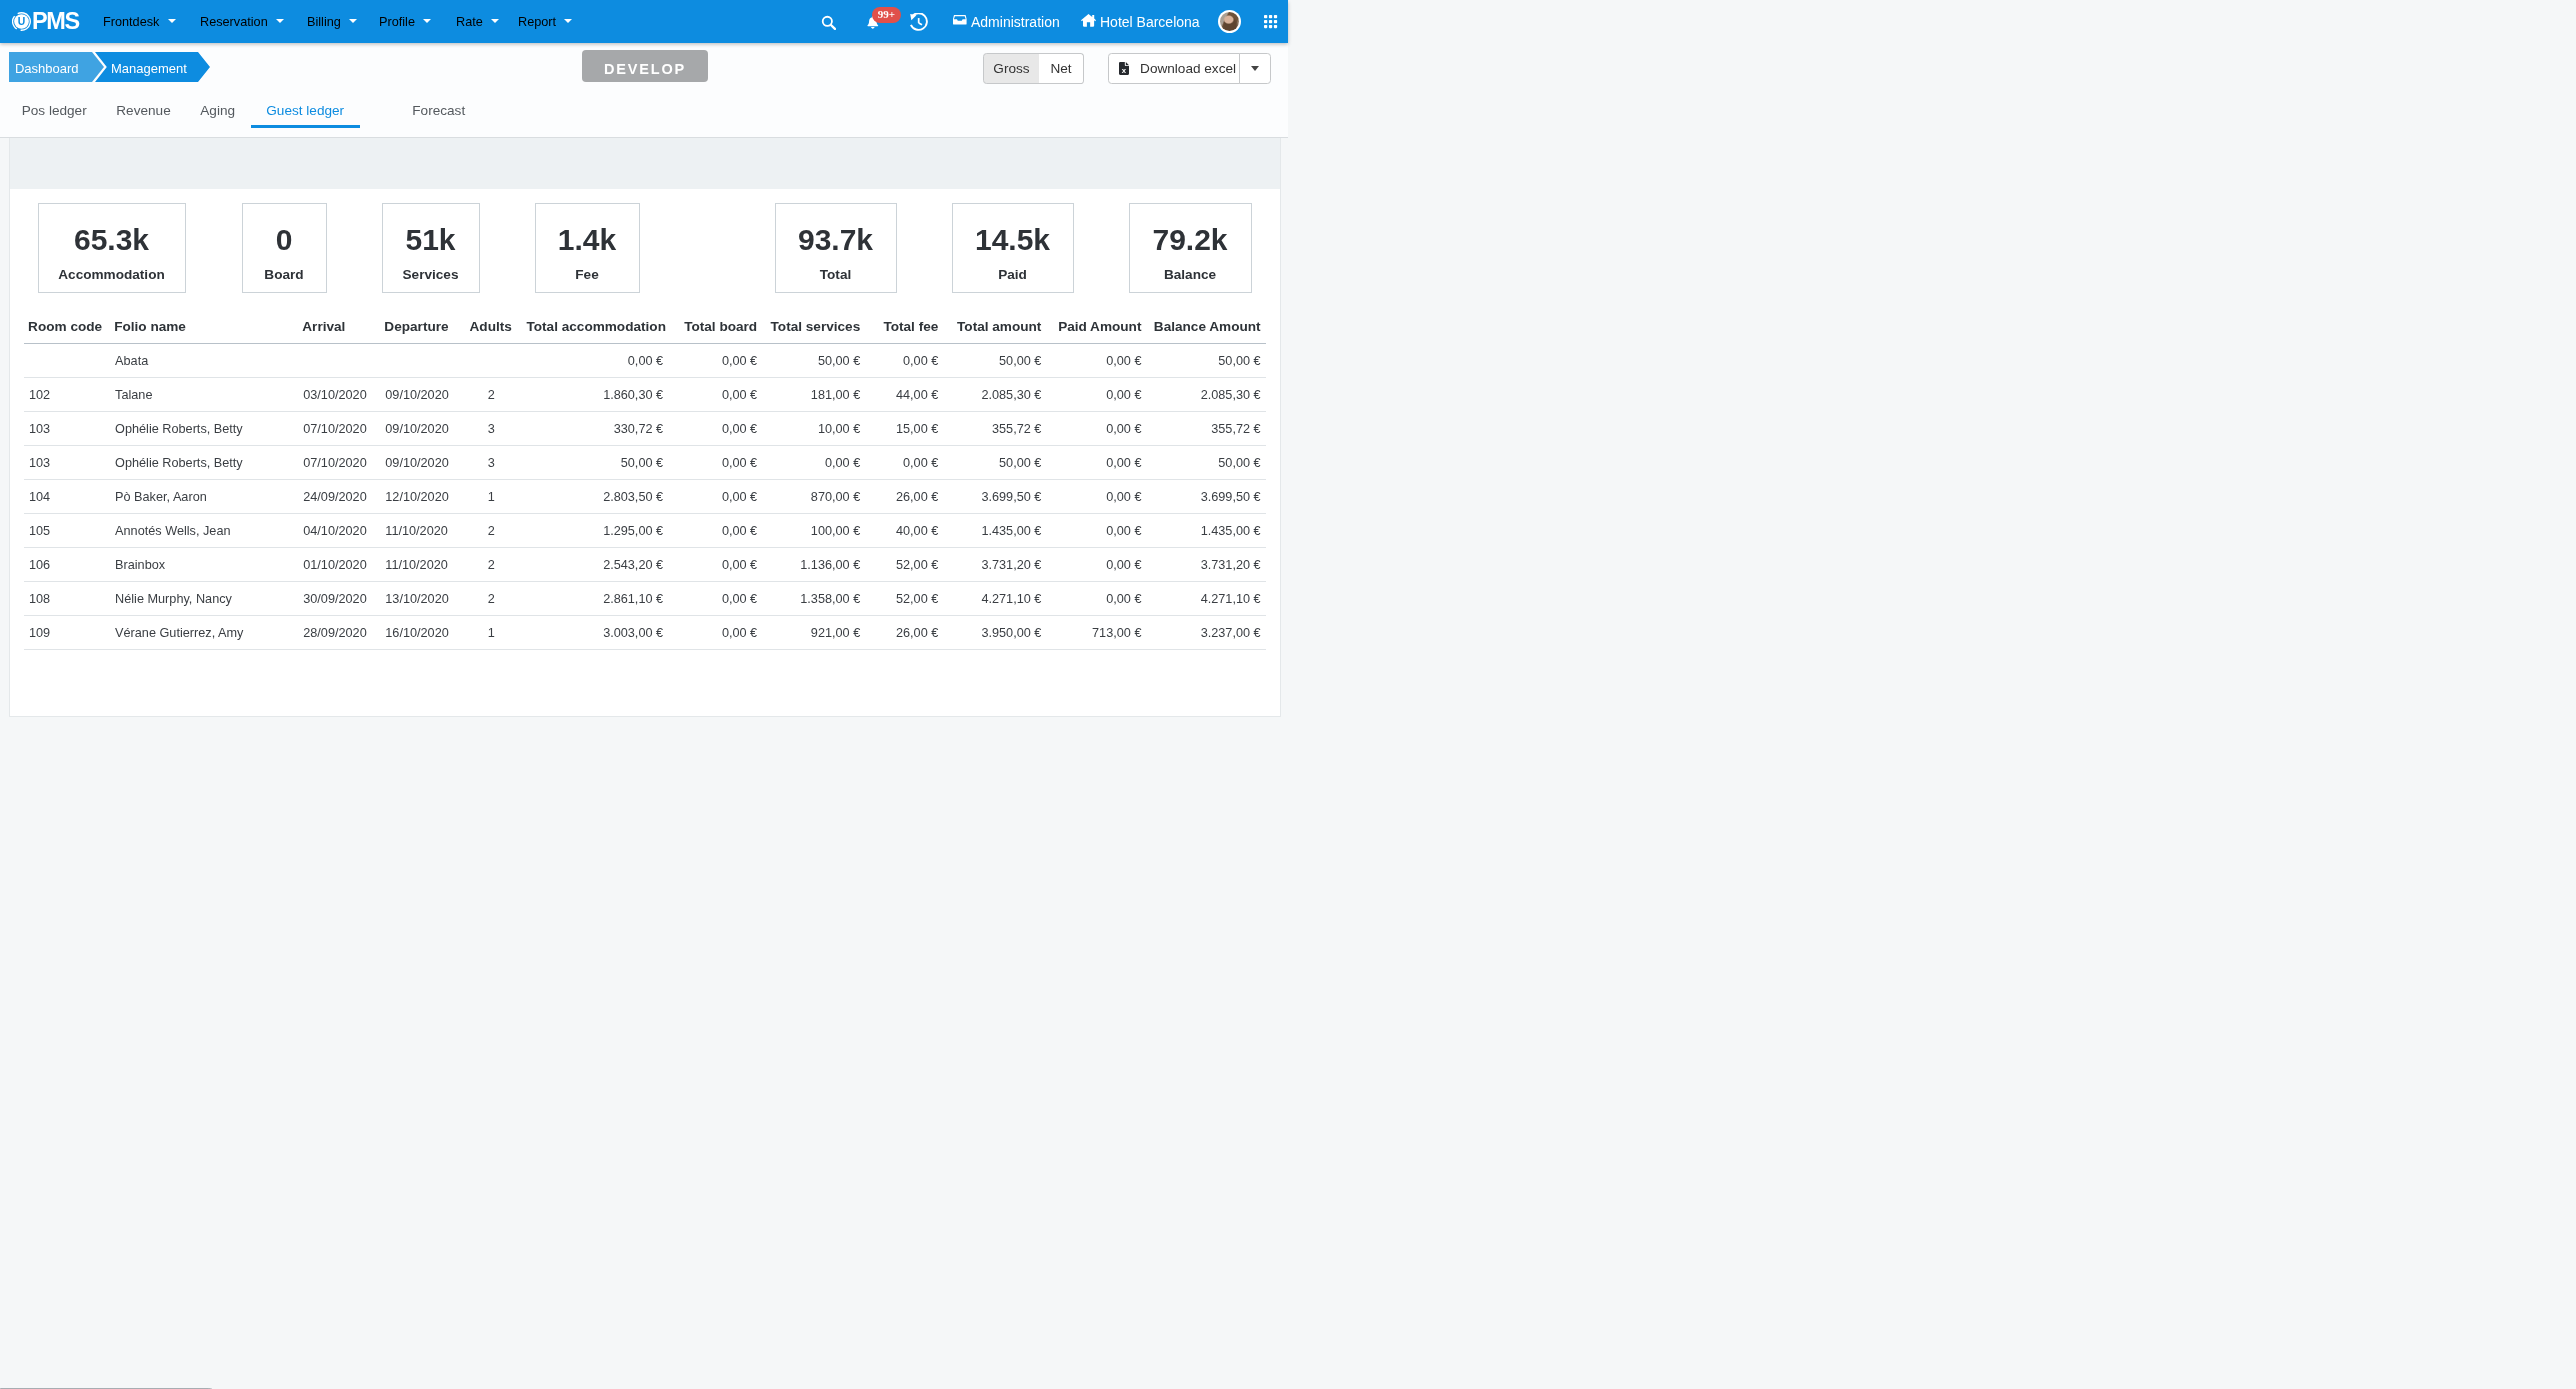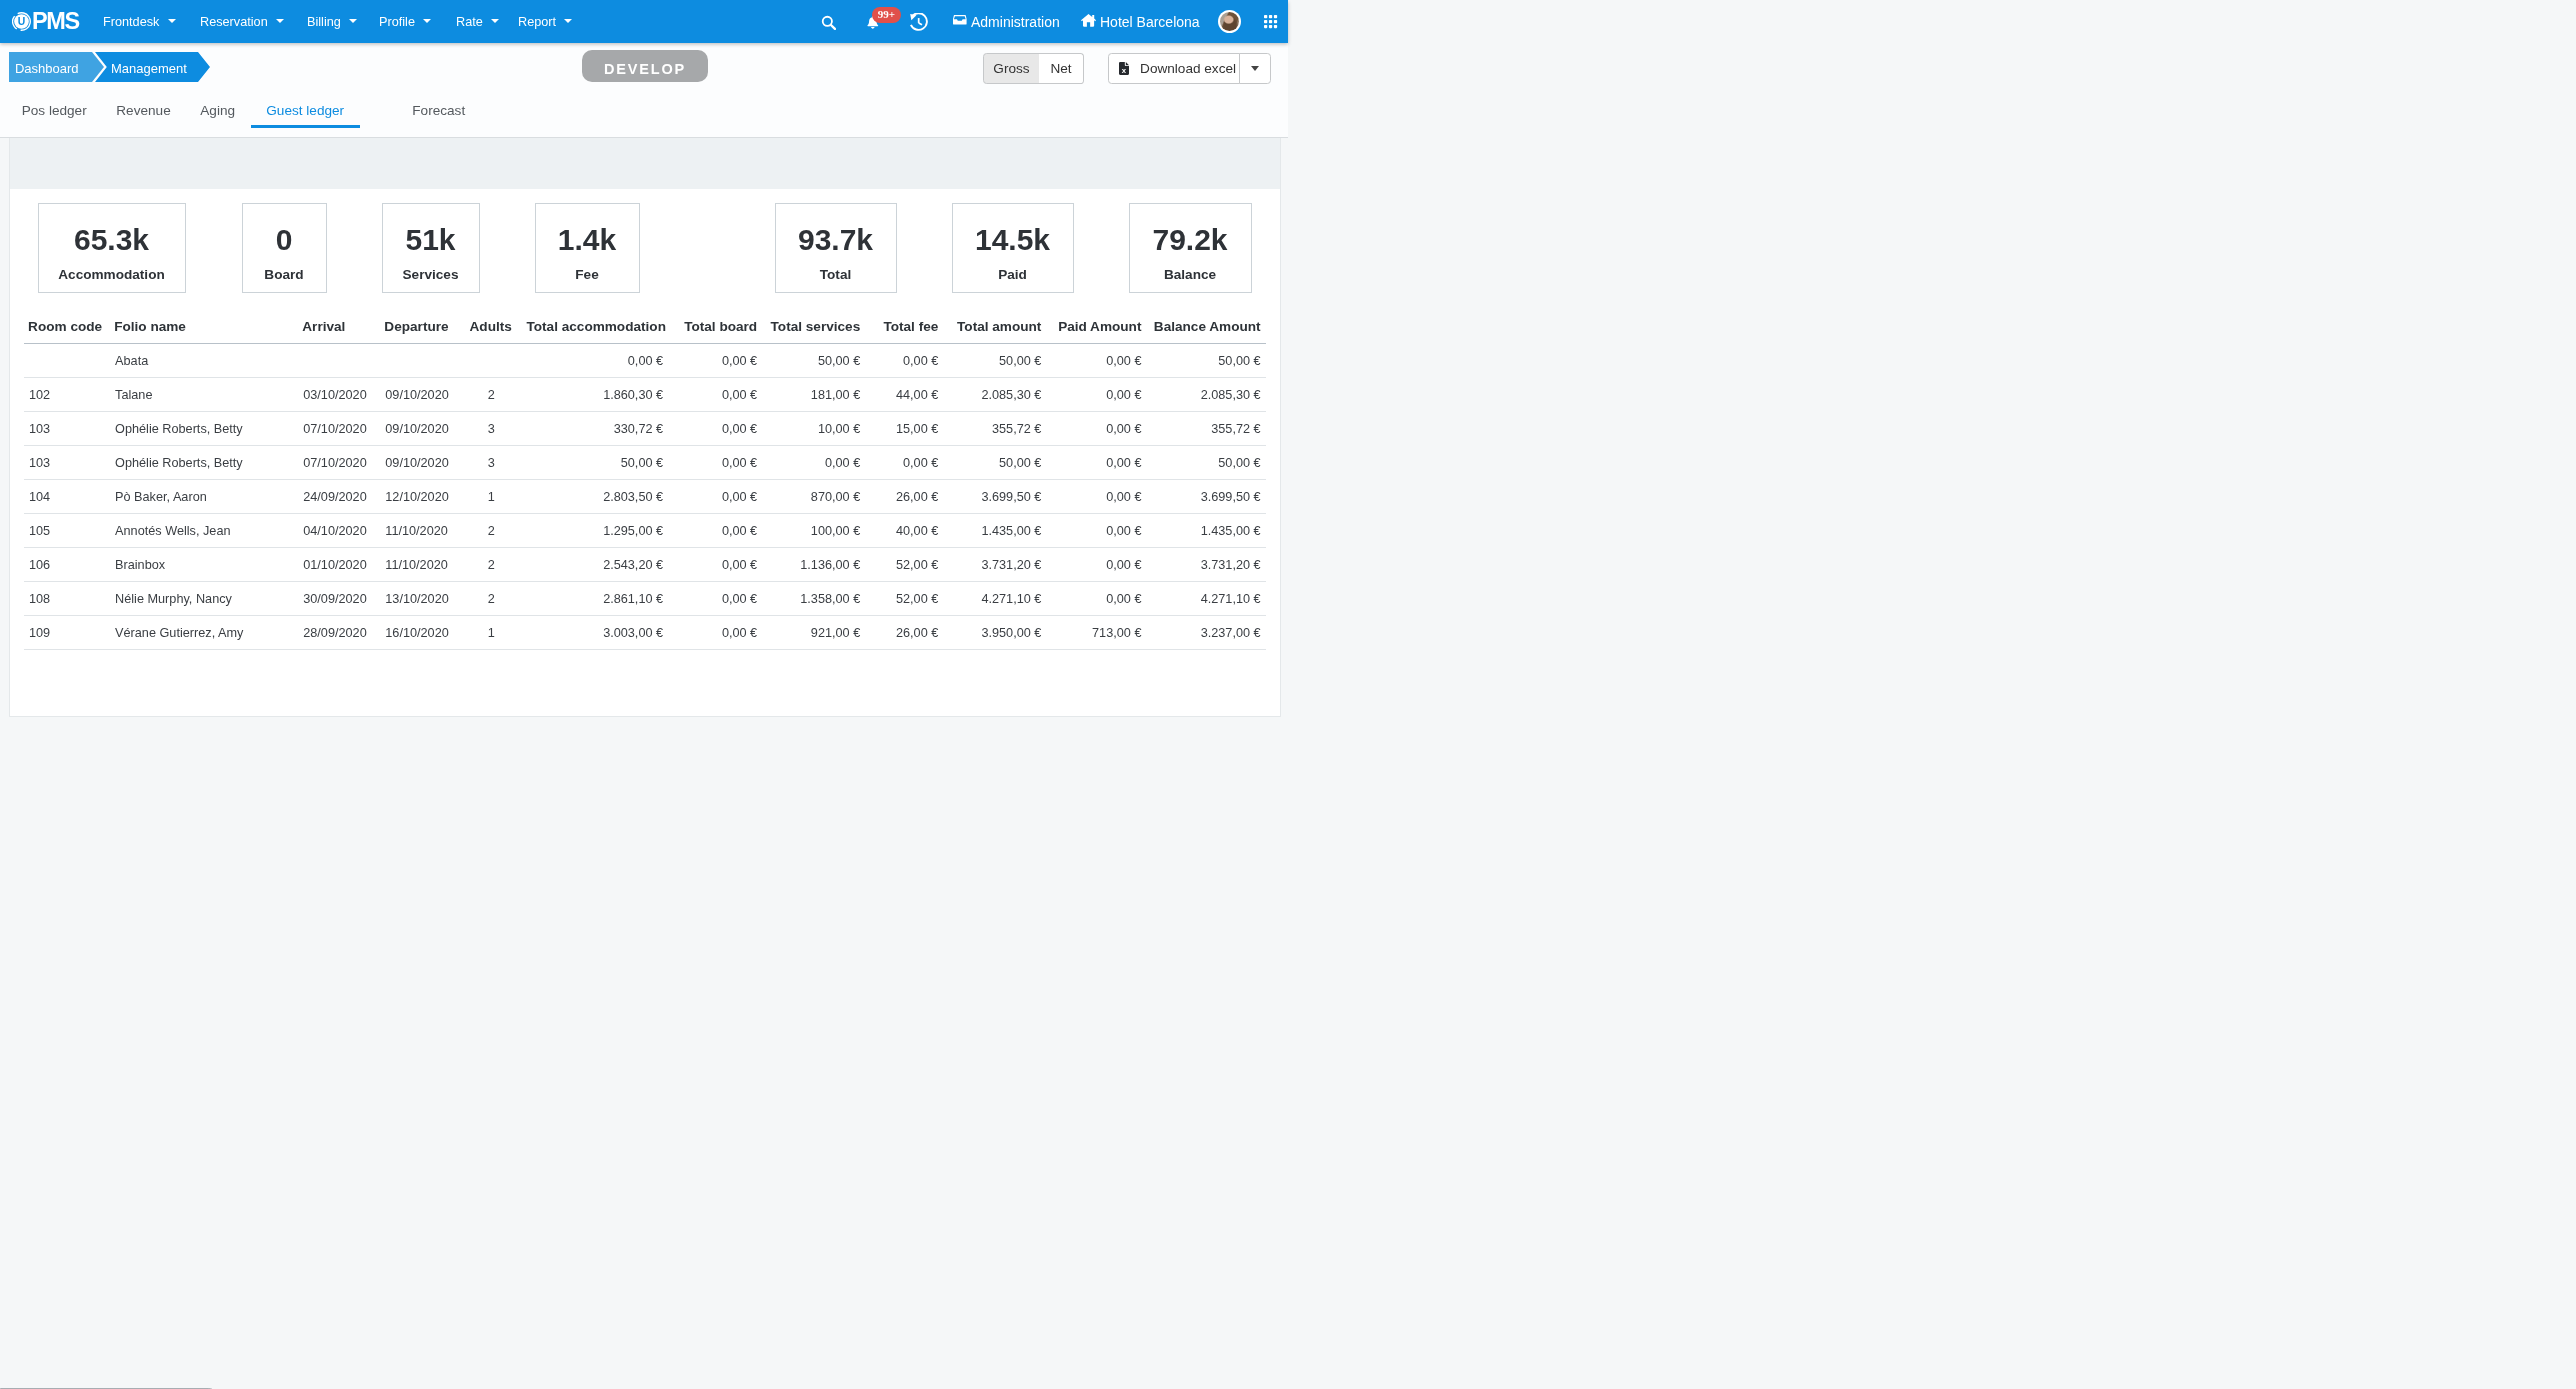--- a/index.html
+++ b/index.html
@@ -1,32 +1,32 @@
 <!DOCTYPE html>
 <html style="font-size:14.5px"><head><meta charset="utf-8">
 <style>
 *{margin:0;padding:0;box-sizing:border-box}
 html,body{width:1288px;height:695px;overflow:hidden;font-family:"Liberation Sans",sans-serif;background:#f5f7f8}
 
 .nav{position:absolute;left:0;top:0;width:1288px;height:43px;background:#0d8ce0;box-shadow:0 1.8px 3.6px rgba(0,0,0,.25);z-index:20}
 .logo{position:absolute}
 .brand{position:absolute;left:32px;top:10.2px;font-size:23.5px;font-weight:700;letter-spacing:-1.4px;color:#fff;line-height:23.5px}
-.mi{position:absolute;top:0;height:43px;line-height:44px;color:#ffffff;font-size:12.7px;white-space:nowrap}
+.mi{position:absolute;top:0;height:43px;line-height:44px;color:#000000;font-size:12.7px;white-space:nowrap}
 .car{display:inline-block;width:0;height:0;border-left:4.1px solid transparent;border-right:4.1px solid transparent;border-top:4.5px solid #fff;margin-left:8.1px;vertical-align:3.2px}
 .ric{position:absolute;color:#fff}
 .badge99{position:absolute;left:872px;top:6.8px;width:29px;height:16px;border-radius:8.1px;background:#e0504a;color:#fff;font-family:"Liberation Serif",serif;font-weight:700;font-size:11px;text-align:center;line-height:15.4px;z-index:22}
 .rlab{position:absolute;top:0;height:50px;line-height:45px;color:#fff;font-size:14px;white-space:nowrap}
 .avatar{position:absolute;left:1218px;top:9.8px;width:23px;height:23px;border-radius:50%;background:#fff;overflow:hidden}
 .avatar .ph{position:absolute;left:1.9px;top:1.9px;width:19px;height:19px;border-radius:50%;filter:blur(0.6px);background:radial-gradient(ellipse 40% 34% at 46% 40%,#d8b29a 0 52%,rgba(216,178,154,0) 72%),radial-gradient(ellipse 62% 75% at 55% 72%,#5f4530 0 48%,rgba(95,69,48,0) 70%),linear-gradient(115deg,#aa9f93 0 28%,#6e5138 34% 76%,#94806c 80% 100%)}
 
 .subbar{position:absolute;left:0;top:43px;width:1288px;height:95px;background:#fcfdfe;border-bottom:0.9px solid #d9dde0;z-index:5}
 .chip{position:absolute;top:9px;height:30px;color:#fff;font-size:13px;line-height:33px}
 .chip1{left:9px;width:95px;background:#3fa3e2;clip-path:polygon(0 0,83px 0,100% 50%,83px 100%,0 100%);padding-left:5.9px}
 .chip2{left:95px;width:115px;background:#0d8ce0;clip-path:polygon(0 0,103px 0,100% 50%,103px 100%,0 100%,11.8px 50%);padding-left:16px}
-.develop{position:absolute;left:582px;top:6.5px;width:126px;height:32px;background:#a6a8aa;border-radius:10px;color:#fff;font-size:14.5px;font-weight:700;letter-spacing:1.8px;text-align:center;line-height:38px}
+.develop{position:absolute;left:582px;top:6.5px;width:126px;height:32px;background:#a6a8aa;border-radius:4px;color:#fff;font-size:14.5px;font-weight:700;letter-spacing:1.8px;text-align:center;line-height:38px}
 .btn{position:absolute;top:9.6px;height:31px;border:0.9px solid #c6c8ca;background:#fff;color:#333;font-size:13.6px;line-height:29px;text-align:center}
 .gross{left:983px;width:57px;background:#e8e8e8;border-radius:3.6px 0 0 3.6px}
 .net{left:1039px;width:45px;border-left:none;border-radius:0 3.6px 3.6px 0}
 .dl{left:1108px;width:132px;border-radius:3.6px 0 0 3.6px;text-align:left;padding-left:9.7px}
 .dlc{left:1239px;width:32px;border-radius:0 3.6px 3.6px 0}
 .dcar{display:inline-block;width:0;height:0;border-left:4.5px solid transparent;border-right:4.5px solid transparent;border-top:5.4px solid #444;vertical-align:1.8px}
 .tab{position:absolute;top:51px;height:34px;line-height:34px;font-size:13.6px;color:#54595e;padding:0 16.3px}
 .tabact{color:#0d8ce0}
 .tabline{position:absolute;left:251px;top:82px;width:109px;height:3px;background:#0d8ce0}
 

